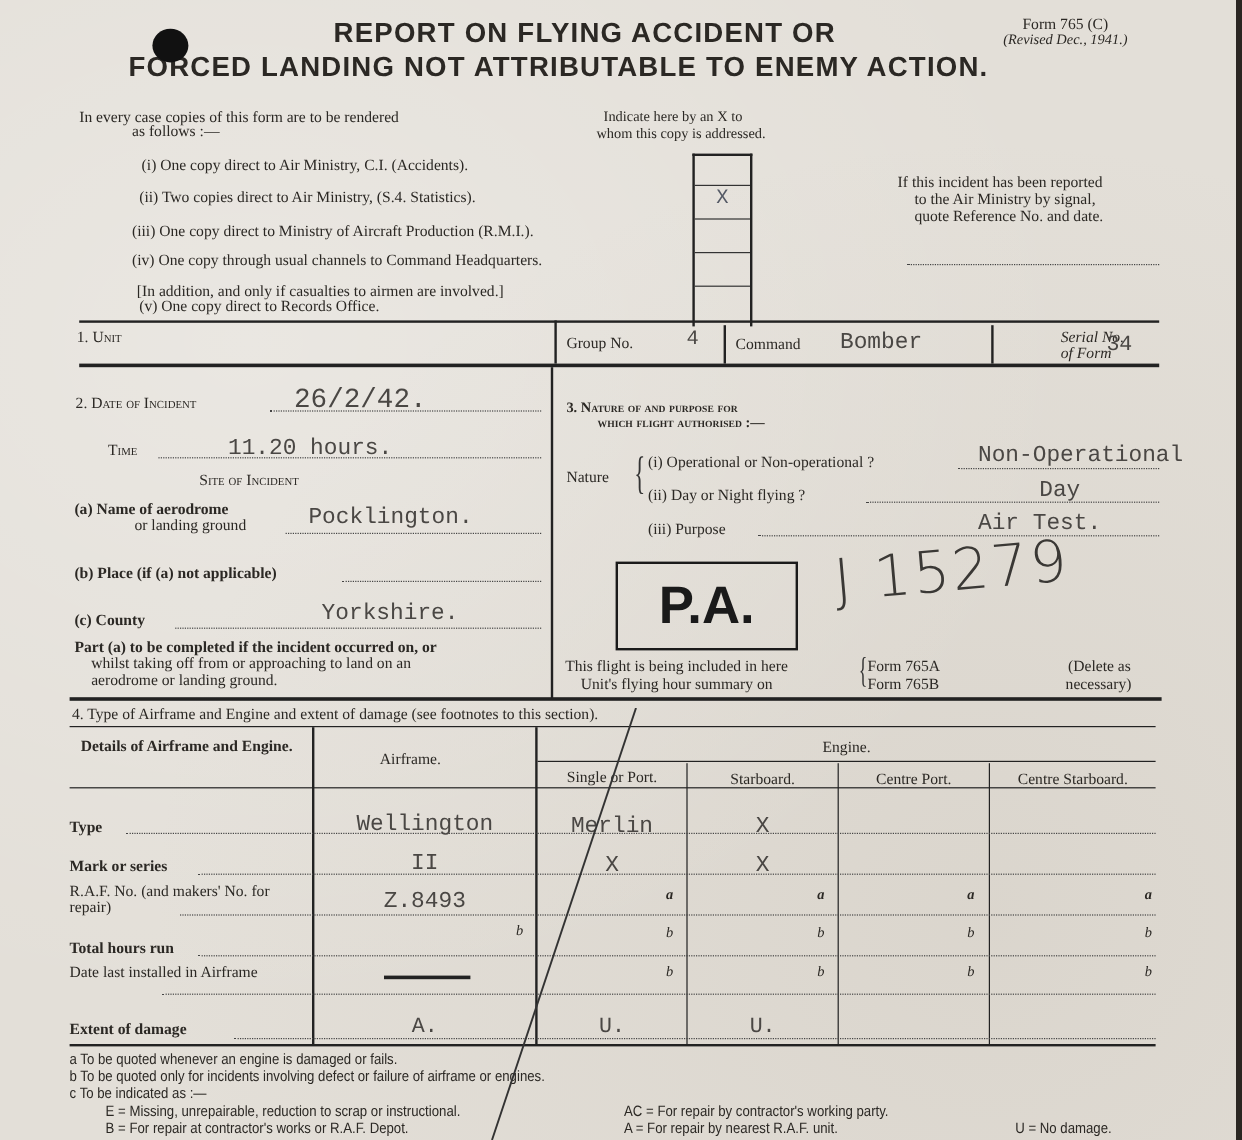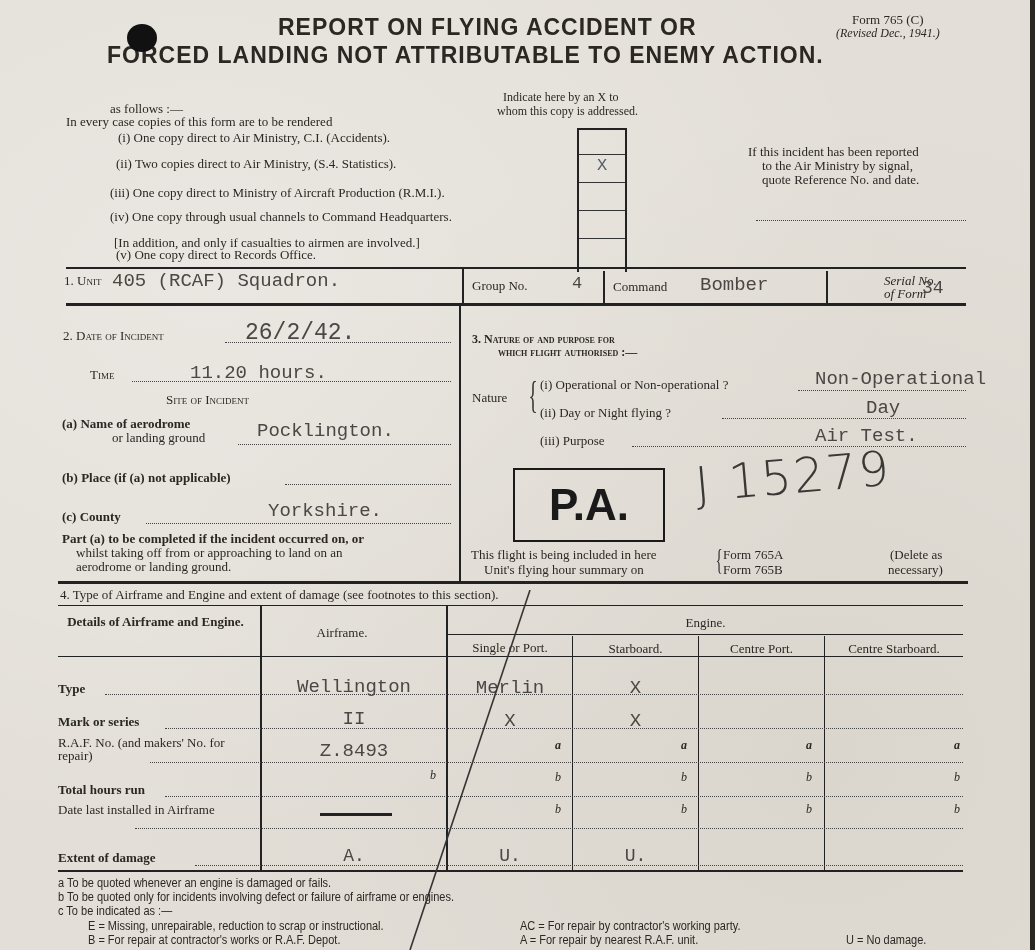--- a/index.html
+++ b/index.html
@@ -24,21 +24,21 @@
 <body>
 
 <div class="paper">
 
   <div class="abs sans" style="left:278px;top:14px;font-size:23px;letter-spacing:1px;">REPORT ON FLYING ACCIDENT OR</div>
   <div class="abs sans" style="left:107px;top:42px;font-size:23px;letter-spacing:1px;">FORCED LANDING NOT ATTRIBUTABLE TO ENEMY ACTION.</div>
   <div class="abs t13" style="left:852px;top:12px;">Form 765 (C)</div>
   <div class="abs t12" style="left:836px;top:26px;font-style:italic;">(Revised Dec., 1941.)</div>
   <div class="abs" style="left:127px;top:24px;width:30px;height:28px;border-radius:50%;background:#111;"></div>
 
-  <div class="abs t13" style="left:66px;top:90px;margin-top:24px;">In every case copies of this form are to be rendered</div>
+  <div class="abs t13" style="left:66px;top:90px;">In every case copies of this form are to be rendered</div>
   <div class="abs t13" style="left:110px;top:101px;">as follows :—</div>
   <div class="abs t13" style="left:118px;top:130px;">(i) One copy direct to Air Ministry, C.I. (Accidents).</div>
   <div class="abs t13" style="left:116px;top:156px;">(ii) Two copies direct to Air Ministry, (S.4. Statistics).</div>
   <div class="abs t13" style="left:110px;top:185px;">(iii) One copy direct to Ministry of Aircraft Production (R.M.I.).</div>
   <div class="abs t13" style="left:110px;top:209px;">(iv) One copy through usual channels to Command Headquarters.</div>
   <div class="abs t13" style="left:114px;top:235px;">[In addition, and only if casualties to airmen are involved.]</div>
   <div class="abs t13" style="left:116px;top:247px;">(v) One copy direct to Records Office.</div>
 
   <div class="abs t12" style="left:503px;top:90px;">Indicate here by an X to</div>
   <div class="abs t12" style="left:497px;top:104px;">whom this copy is addressed.</div>
@@ -51,21 +51,20 @@
     <div class="mono" style="position:absolute;left:0;right:0;top:26px;text-align:center;font-size:17px;color:#555a66;">X</div>
   </div>
 
   <div class="abs t13" style="left:748px;top:144px;">If this incident has been reported</div>
   <div class="abs t13" style="left:762px;top:158px;">to the Air Ministry by signal,</div>
   <div class="abs t13" style="left:762px;top:172px;">quote Reference No. and date.</div>
   <div class="dot" style="left:756px;top:220px;width:210px;"></div>
 
   <div class="hl" style="left:66px;top:267px;width:900px;height:2px;"></div>
   <div class="abs sc t13" style="left:64px;top:273px;">1. Unit</div>
-  <div class="abs mono" style="left:112px;top:270px;font-size:19px;">405 (RCAF) Squadron.</div>
   <div class="vl" style="left:462px;top:267px;width:2px;height:36px;"></div>
   <div class="abs t13" style="left:472px;top:278px;">Group No.</div>
   <div class="abs mono" style="left:572px;top:274px;font-size:17px;">4</div>
   <div class="vl" style="left:603px;top:271px;width:2px;height:32px;"></div>
   <div class="abs t13" style="left:613px;top:279px;">Command</div>
   <div class="abs mono" style="left:700px;top:274px;font-size:19px;">Bomber</div>
   <div class="vl" style="left:826px;top:271px;width:2px;height:32px;"></div>
   <div class="abs t13" style="left:884px;top:274px;line-height:13px;font-style:italic;"><span>Serial No.</span><br><span>of Form</span></div>
   <div class="abs mono" style="left:922px;top:278px;font-size:18px;">34</div>
   <div class="hl" style="left:66px;top:303px;width:900px;height:3px;"></div>

